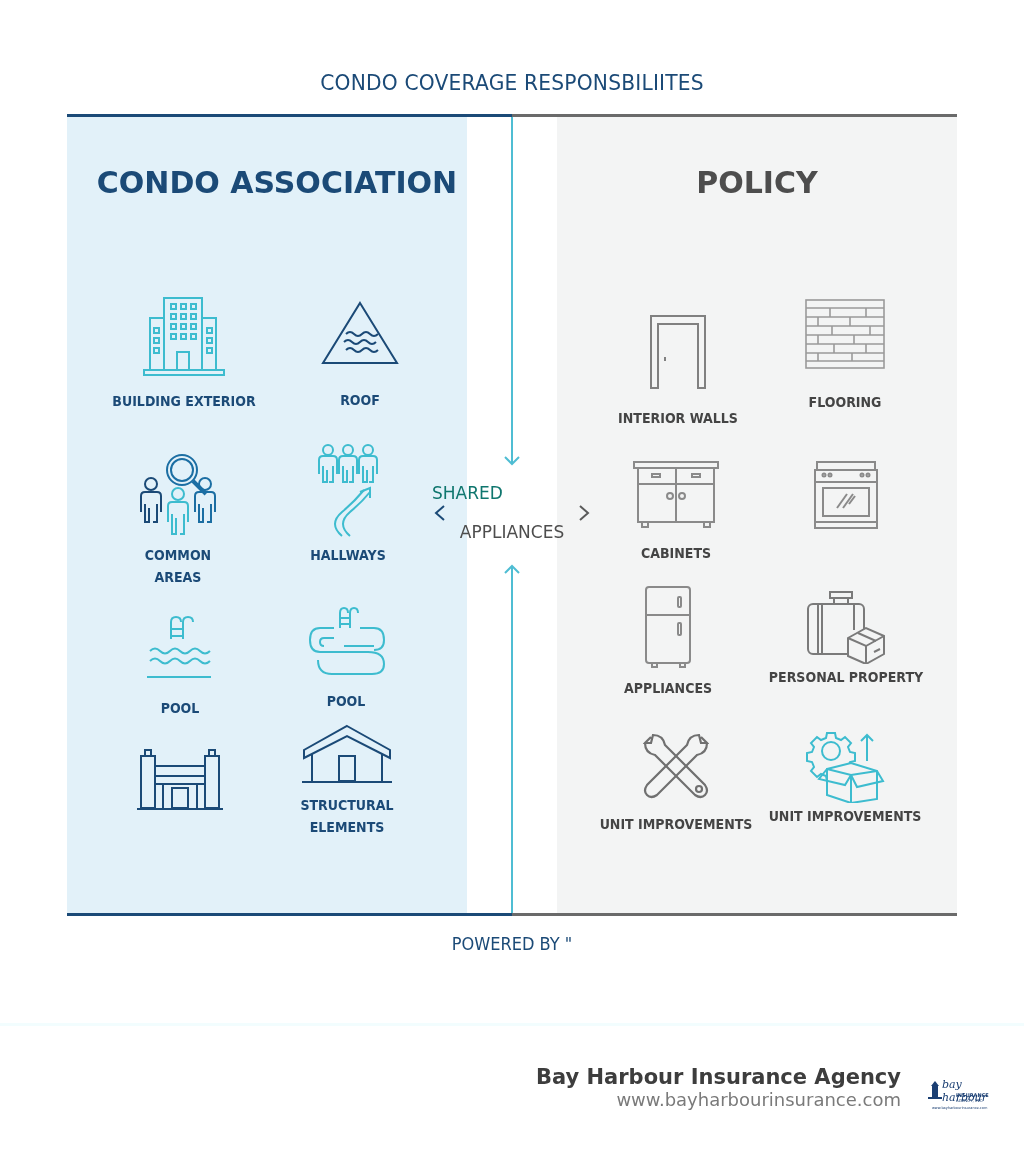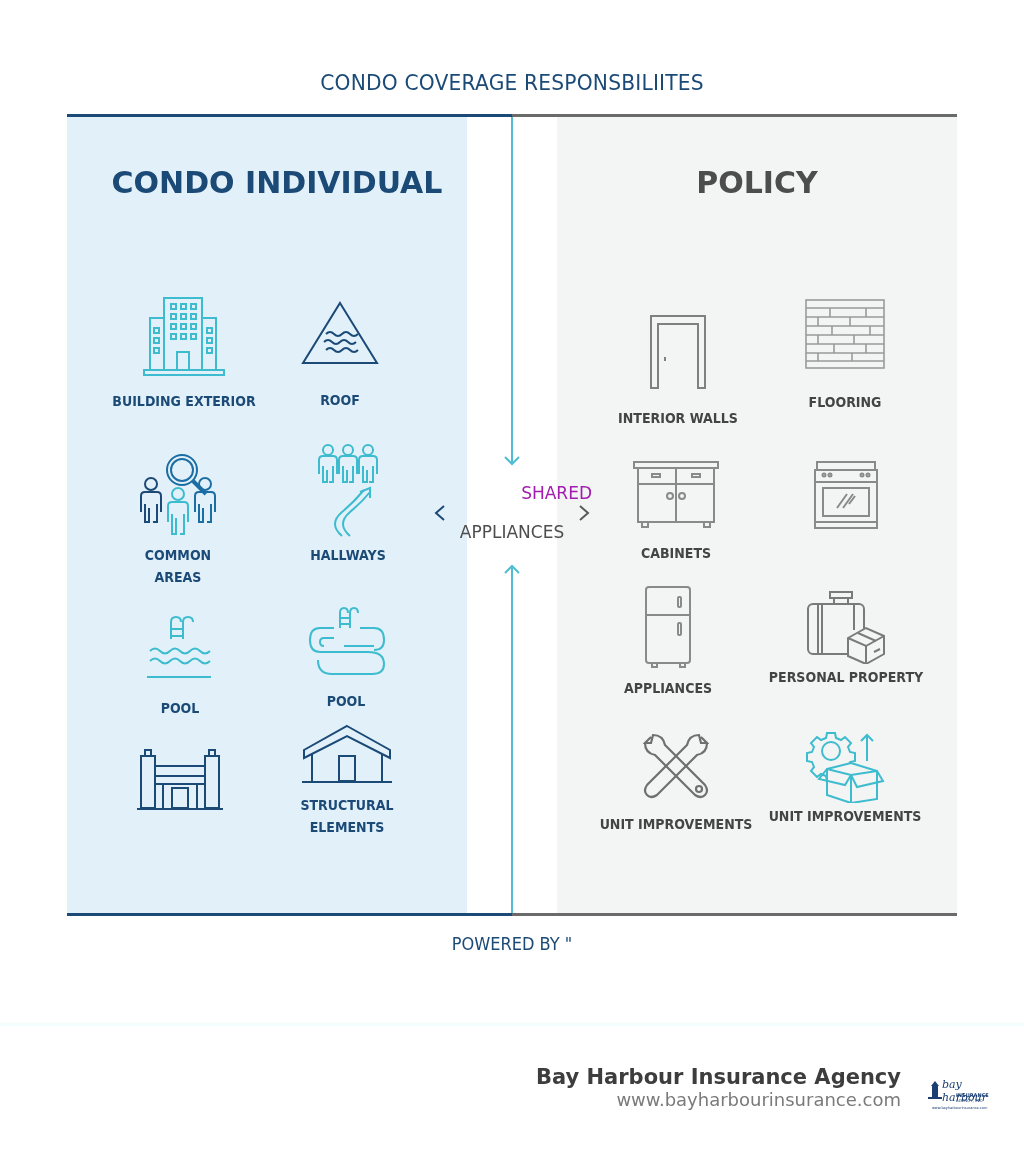--- a/index.html
+++ b/index.html
@@ -33,21 +33,21 @@
   .heading-right { left: 557px; width: 400px; top: 164px; color: #4d4d4d; }
   .item { position: absolute; text-align: center; width: 180px; }
   .item svg { display: block; margin: 0 auto; }
   .label {
     display: block; font-family: "DejaVu Sans", sans-serif; font-weight: bold;
     font-size: 14px; line-height: 22px; transform: scaleX(0.9);
   }
   .label.blue { color: #1b4a77; }
   .label.gray { color: #444444; }
   .center-shared {
-    left: 432px; width: 160px; top: 483px; text-align: right; color: #a21caf;
+    left: 432px; width: 160px; top: 483px; text-align: left; color: #0f766e;
     font-family: "DejaVu Sans", sans-serif; font-size: 17px;
   }
   .center-individual {
     left: 432px; width: 160px; top: 522px; text-align: center; color: #4d4d4d;
     font-family: "DejaVu Sans", sans-serif; font-size: 17px;
   }
   .powered {
     left: 0; width: 1024px; top: 933px; text-align: center; color: #1b4a77;
     font-family: "DejaVu Sans", sans-serif; font-size: 18px; transform: scaleX(0.9);
   }
@@ -95,21 +95,21 @@
     </linearGradient>
   </defs>
   <line x1="3" y1="10" x2="155" y2="10" stroke="url(#ag)" stroke-width="2"></line>
   <polyline points="11,3 3,10 11,17" fill="none" stroke="#1b4a77" stroke-width="2"></polyline>
   <polyline points="147,3 155,10 147,17" fill="none" stroke="#5a5a5a" stroke-width="2"></polyline>
 </svg>
 <div class="abs center-shared">SHARED</div>
 <div class="abs center-individual">APPLIANCES</div>
 
 <div class="abs heading heading-left">
-  <div>CONDO INDIVIDUAL</div>
+  <div>CONDO ASSOCIATION</div>
 </div>
 <div class="abs heading heading-right">
   <div>POLICY</div>
 </div>
 
 <div class="item" style="left:94px;top:296px;">
   <svg width="84" height="80" viewBox="0 0 84 80">
     <g fill="none" stroke="#3dbccf" stroke-width="2">
       <rect x="22" y="2" width="38" height="72"></rect>
       <rect x="8" y="22" width="14" height="52"></rect>
@@ -132,21 +132,21 @@
         <rect x="12" y="42" width="5" height="5"></rect>
         <rect x="12" y="52" width="5" height="5"></rect>
       <rect x="65" y="32" width="5" height="5"></rect>
         <rect x="65" y="42" width="5" height="5"></rect>
         <rect x="65" y="52" width="5" height="5"></rect>
     </g>
   </svg>
   <span class="label blue" style="margin-top:14px;">BUILDING EXTERIOR</span>
 </div>
 
-<div class="item" style="left:250px;top:300px;">
+<div class="item" style="left:270px;top:300px;">
   <svg width="80" height="68" viewBox="0 0 80 68">
     <g fill="none" stroke="#1b4a77" stroke-width="2">
       <polygon points="40,3 77,63 3,63"></polygon>
       <path d="M26,34 q4,-4 8,0 t8,0 t8,0 t8,0"></path>
       <path d="M24,42 q4,-4 8,0 t8,0 t8,0 t8,0"></path>
       <path d="M26,50 q4,-4 8,0 t8,0 t8,0 t8,0"></path>
     </g>
   </svg>
   <span class="label blue" style="margin-top:21px;">ROOF</span>
 </div>

